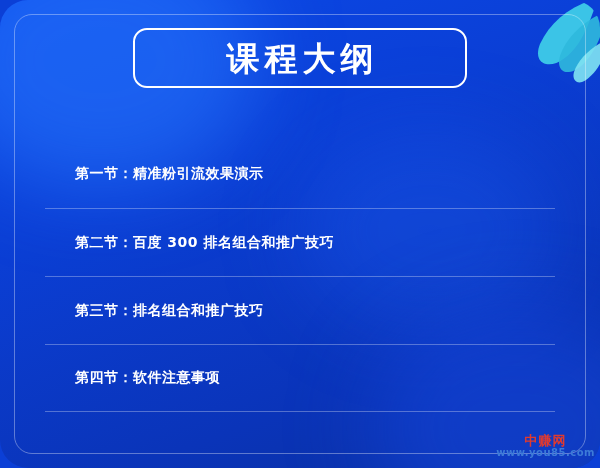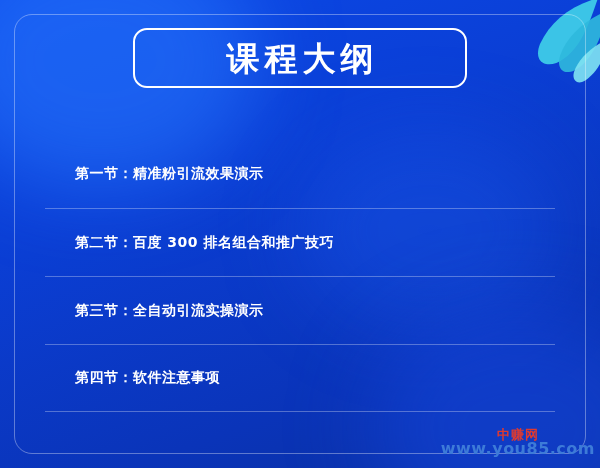--- a/index.html
+++ b/index.html
@@ -13,20 +13,21 @@
     font-family: "DejaVu Sans", "Liberation Sans", sans-serif;
     background: #0b3fd6;
   }
 
   #slide {
     position: relative;
     width: 600px;
     height: 468px;
     background: linear-gradient(160deg, #0b49e8 0%, #0b3fd6 35%, #0a34b9 75%, #0a2f9f 100%);
     overflow: hidden;
+    border-radius: 28px;
   }
 
   
   .glow {
     position: absolute;
     border-radius: 50%;
     filter: blur(40px);
     pointer-events: none;
   }
   .glow.a {
@@ -132,21 +133,21 @@
     user-select: none;
   }
   .wm-cn {
     font-size: 13px;
     font-weight: bold;
     color: #e03a2f;
     letter-spacing: 1px;
     display: block;
   }
   .wm-en {
-    font-size: 16px;
+    font-size: 10px;
     font-weight: bold;
     color: #3d7bd8;
     letter-spacing: 0.5px;
     display: block;
   }
 </style>
 </head>
 <body>
 
 <div id="slide">
@@ -168,21 +169,21 @@
   </div>
 
   <div class="items">
     <div class="item">
       <span class="item-label">第一节：精准粉引流效果演示</span>
     </div>
     <div class="item">
       <span class="item-label">第二节：百度 300 排名组合和推广技巧</span>
     </div>
     <div class="item">
-      <span class="item-label">第三节：全自动引流实操演示</span>
+      <span class="item-label">第三节：排名组合和推广技巧</span>
     </div>
     <div class="item">
       <span class="item-label">第四节：软件注意事项</span>
     </div>
   </div>
 
   <div class="watermark">
     <span class="wm-cn">中赚网</span>
     <span class="wm-en">www.you85.com</span>
   </div>

